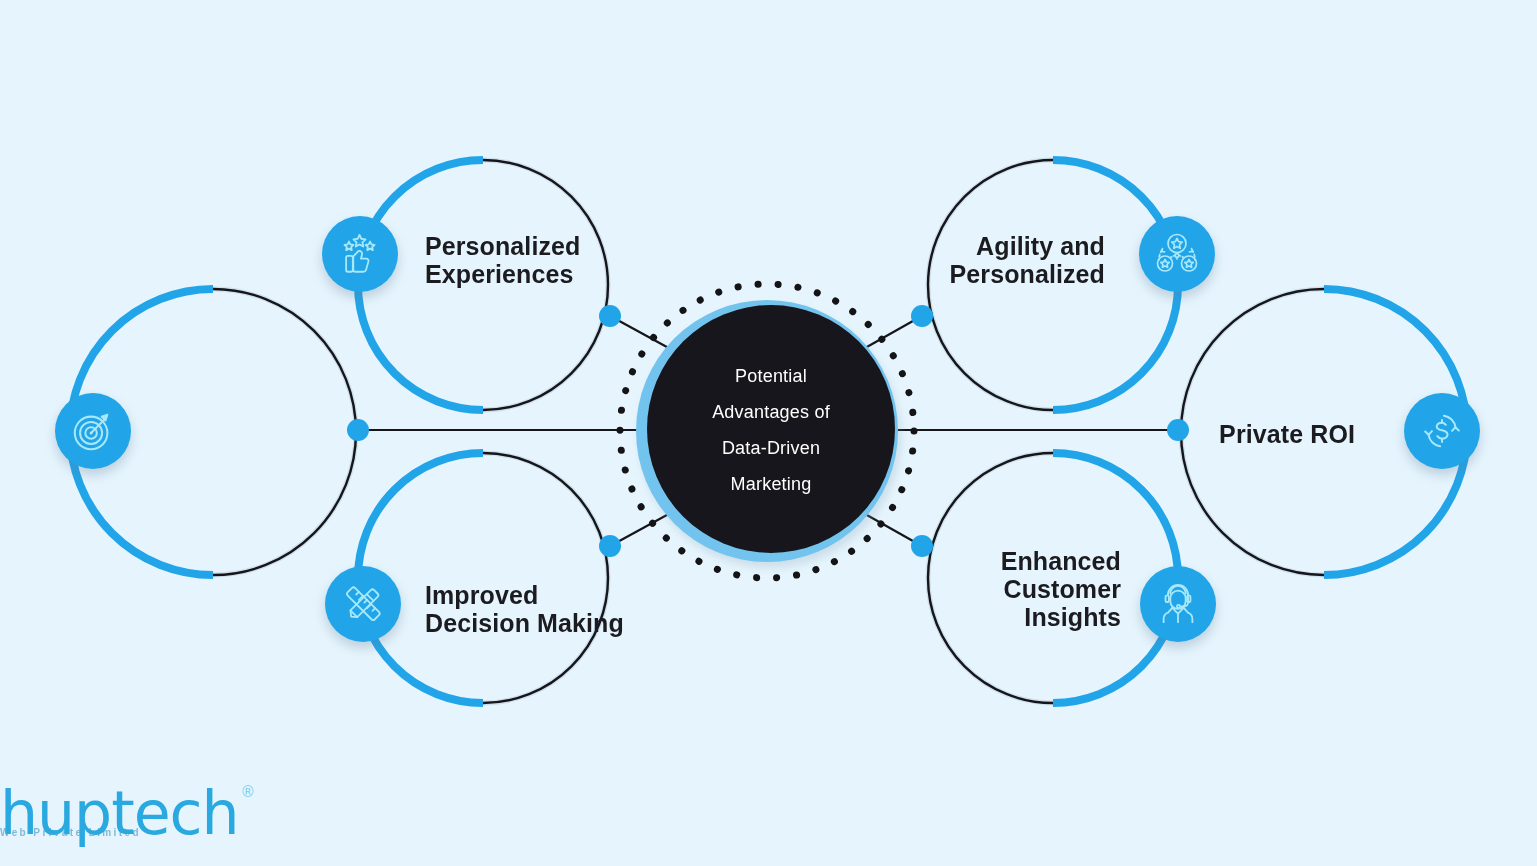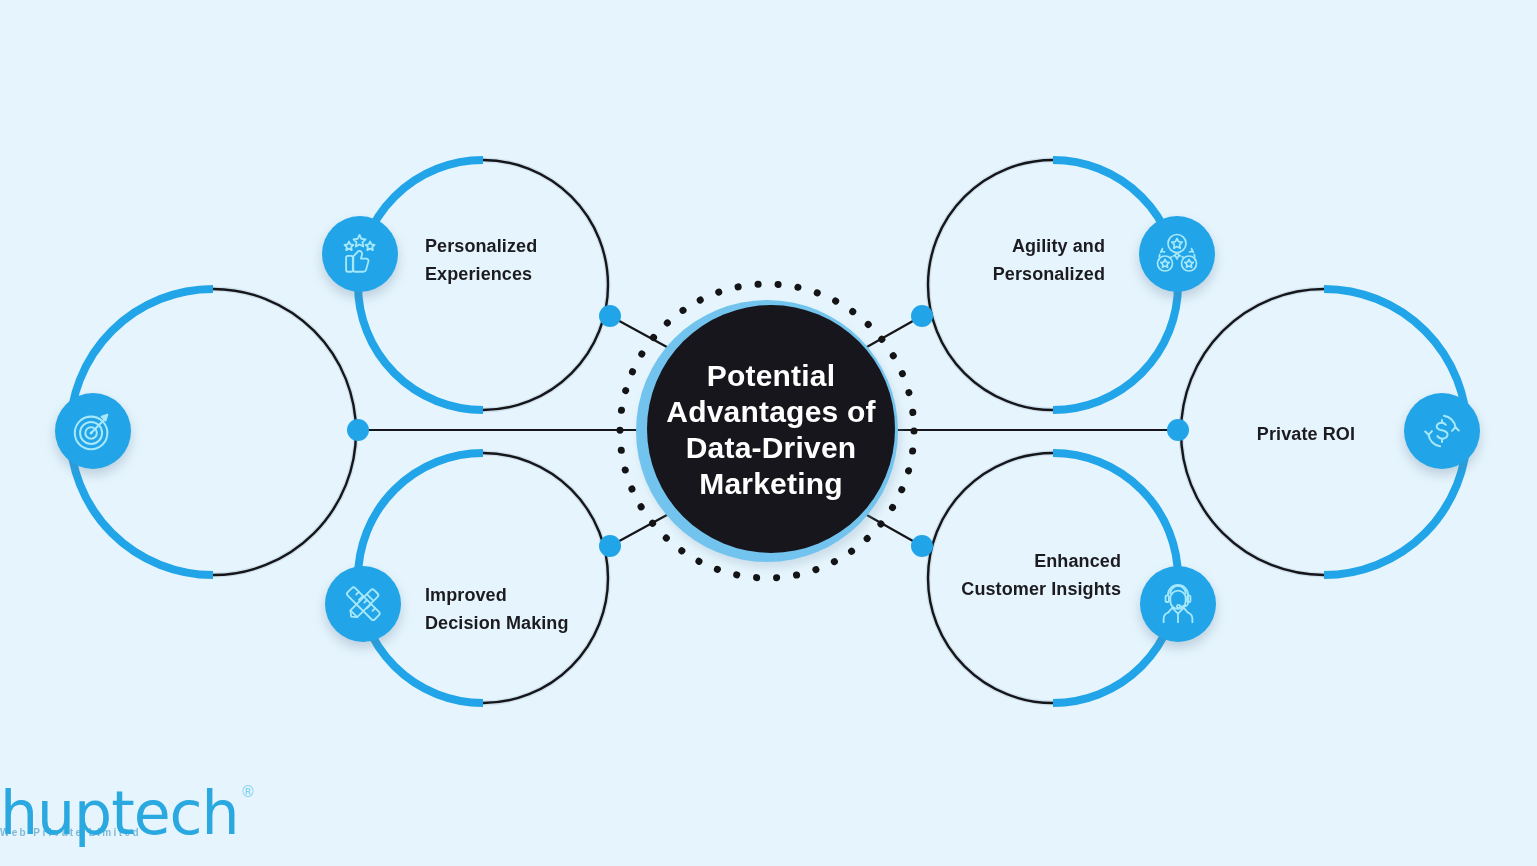--- a/index.html
+++ b/index.html
@@ -11,38 +11,38 @@
     overflow:hidden;
     position:relative;
   }
   #stage{position:absolute;left:0;top:0;width:1537px;height:866px;}
   svg.layer{position:absolute;left:0;top:0;width:1537px;height:866px;}
 
   
   .node-label{
     position:absolute;
     font-weight:700;
-    font-size:18px;
+    font-size:25px;
     line-height:28px;
     color:#1b1b20;
     letter-spacing:.1px;
     white-space:pre-line;
     pointer-events:none;
   }
   .node-label.left-node{text-align:left;}
   .node-label.right-node{text-align:right;}
 
   
   .center-text{
     position:absolute;
     width:250px;
     text-align:center;
     color:#ffffff;
-    font-weight:700;
-    font-size:30px;
+    font-weight:400;
+    font-size:18px;
     line-height:36px;
     white-space:pre-line;
     letter-spacing:.2px;
   }
 
   
   .badge{
     position:absolute;
     width:76px;height:76px;
     border-radius:50%;

